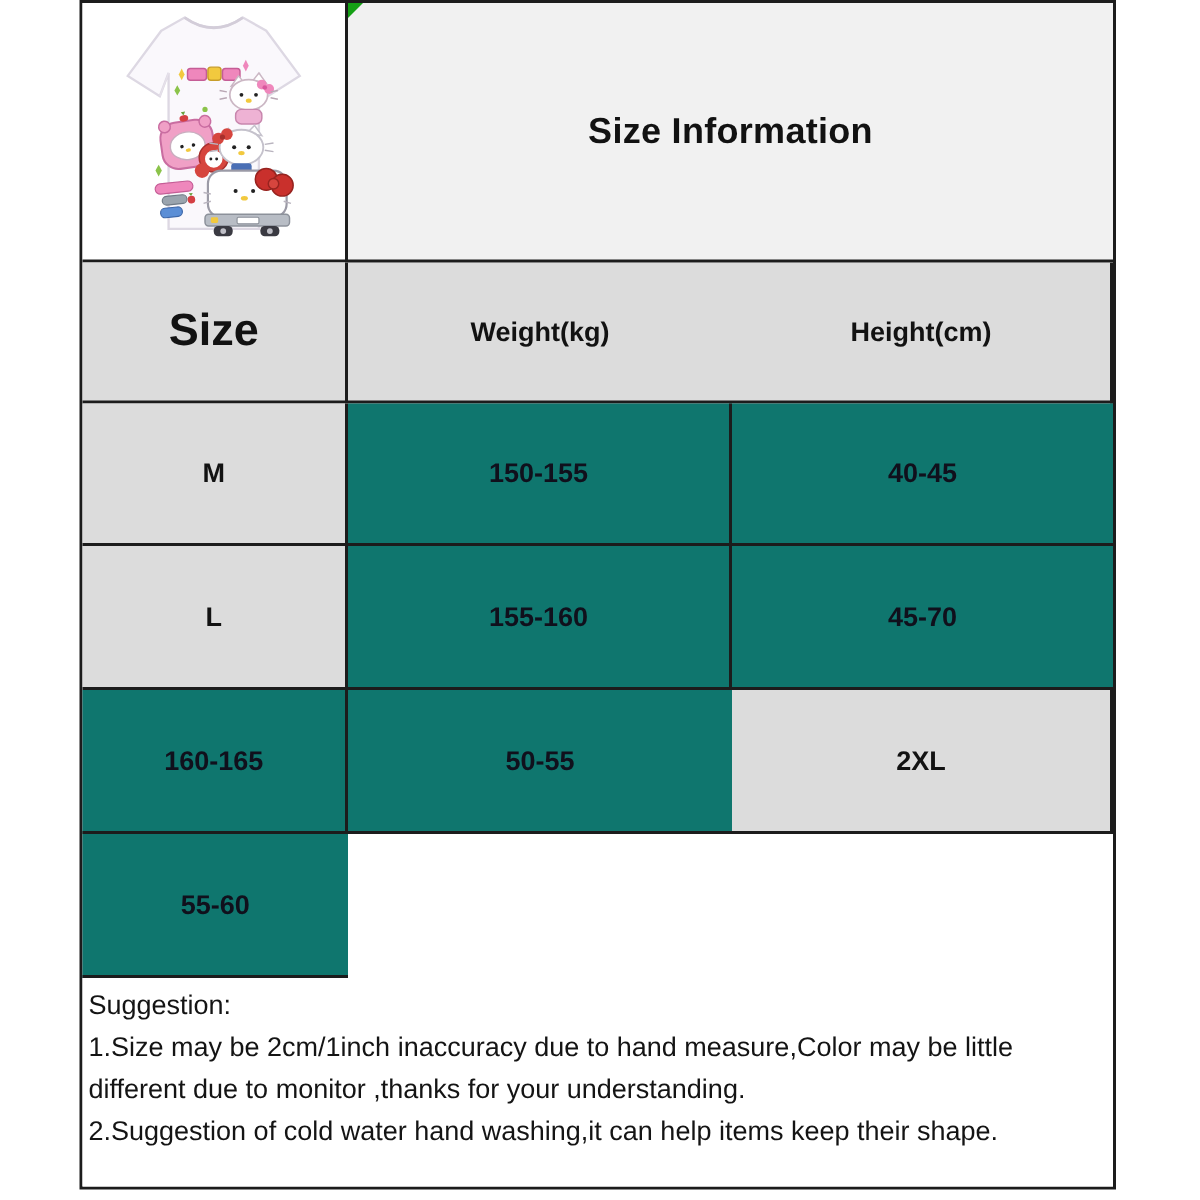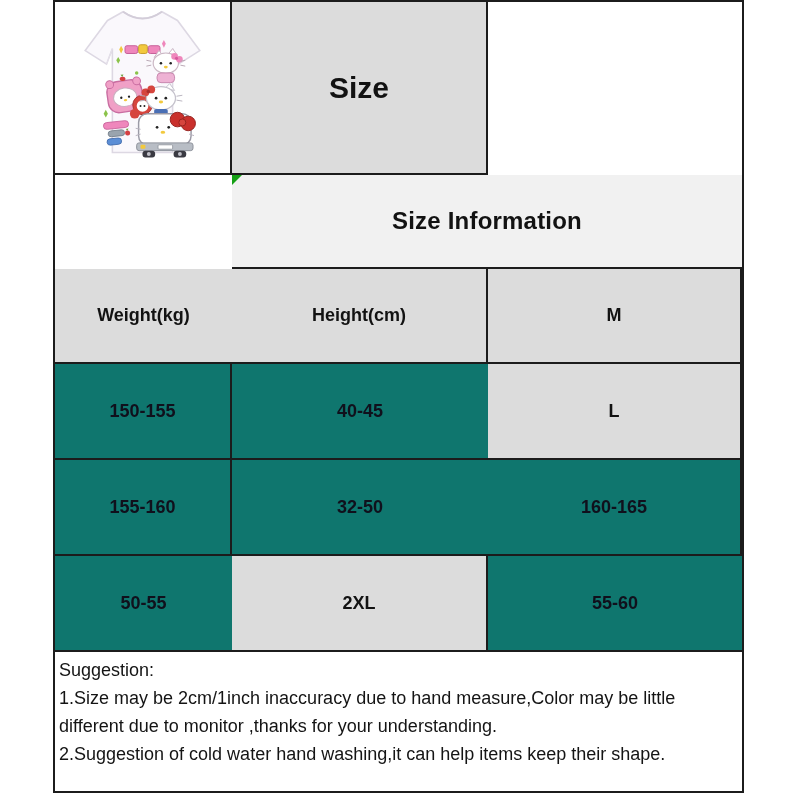--- a/index.html
+++ b/index.html
@@ -160,36 +160,36 @@
         <rect x="86" y="144" width="5" height="4" rx="1" fill="#f2c93e"></rect>
         <rect x="104" y="144" width="15" height="4.5" rx="1" fill="#ffffff" stroke="#8c919a" stroke-width="0.8"></rect>
 
         <rect x="88" y="150" width="13" height="7" rx="3" fill="#3a3a42"></rect>
         <rect x="120" y="150" width="13" height="7" rx="3" fill="#3a3a42"></rect>
         <circle cx="94.5" cy="153.5" r="2" fill="#bfbfc7"></circle>
         <circle cx="126.5" cy="153.5" r="2" fill="#bfbfc7"></circle>
       </g>
     </svg>
   </div>
-  <div class="cell col-head size-head">Size</div>
-
   <div class="cell title-cell">
     <span class="corner-marker"></span>
     <span>Size Information</span>
   </div>
+
+  <div class="cell col-head size-head">Size</div>
   <div class="cell col-head last-col">Weight(kg)</div>
   <div class="cell col-head">Height(cm)</div>
 
   <div class="cell row-label">M</div>
   <div class="cell data-cell">150-155</div>
   <div class="cell data-cell last-col">40-45</div>
 
   <div class="cell row-label">L</div>
   <div class="cell data-cell">155-160</div>
-  <div class="cell data-cell last-col">32-50</div>
+  <div class="cell data-cell last-col">45-70</div>
 
   <div class="cell data-cell">160-165</div>
   <div class="cell data-cell last-col">50-55</div>
 
   <div class="cell row-label">2XL</div>
   <div class="cell data-cell last-col">55-60</div>
 
   <div class="cell attention-cell">
     <div>Suggestion:</div>
     <div>1.Size may be 2cm/1inch inaccuracy due to hand measure,Color may be little different due to monitor ,thanks for your understanding.</div>

